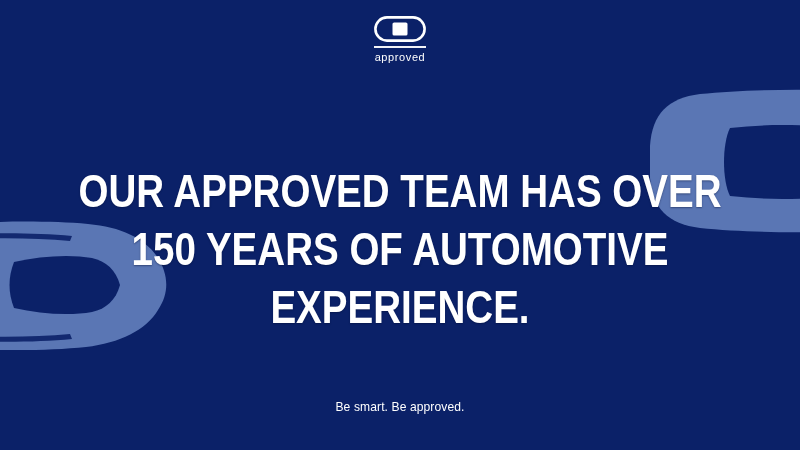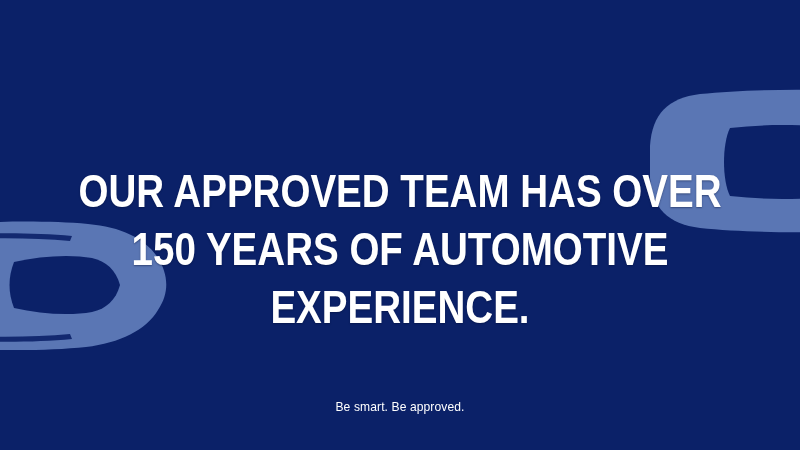--- a/index.html
+++ b/index.html
@@ -138,20 +138,32 @@
 
         <path d="M 730,128 C 766,124 800,124 832,128 L 832,196 C 800,200 766,200 730,196 C 722,180 722,144 730,128 Z" fill="#0b2168"></path>
 
         <path d="M 860,118 L 960,118 L 960,134 L 860,134 C 852,132 850,122 860,118 Z" fill="#0b2168"></path>
         <path d="M 860,190 L 960,190 L 960,206 L 860,206 C 852,204 850,194 860,190 Z" fill="#0b2168"></path>
       </g>
 
     </g>
   </svg>
 
+  <div class="brand">
+    <svg class="brand-mark" viewBox="0 0 52 26">
+
+      <rect x="1.4" y="1.4" width="49.2" height="23.2" rx="11.6" ry="11.6" fill="none" stroke="#ffffff" stroke-width="2.6"></rect>
+
+      <rect x="18.5" y="6.5" width="15" height="13" rx="1.6" ry="1.6" fill="#ffffff"></rect>
+
+      <path d="M 9.5 9.5 L 13.5 9.5 L 13.5 16.5 L 9.5 16.5 Z" fill="#ffffff" opacity="0"></path>
+    </svg>
+    <div class="brand-rule"></div>
+    <div class="brand-word">approved</div>
+  </div>
 
   <div class="headline">
     <span class="hl-line">OUR APPROVED TEAM HAS OVER</span>
     <span class="hl-line">150 YEARS OF AUTOMOTIVE</span>
     <span class="hl-line">EXPERIENCE.</span>
   </div>
 
   <div class="tagline">Be smart. Be approved.</div>
 
 </div>

